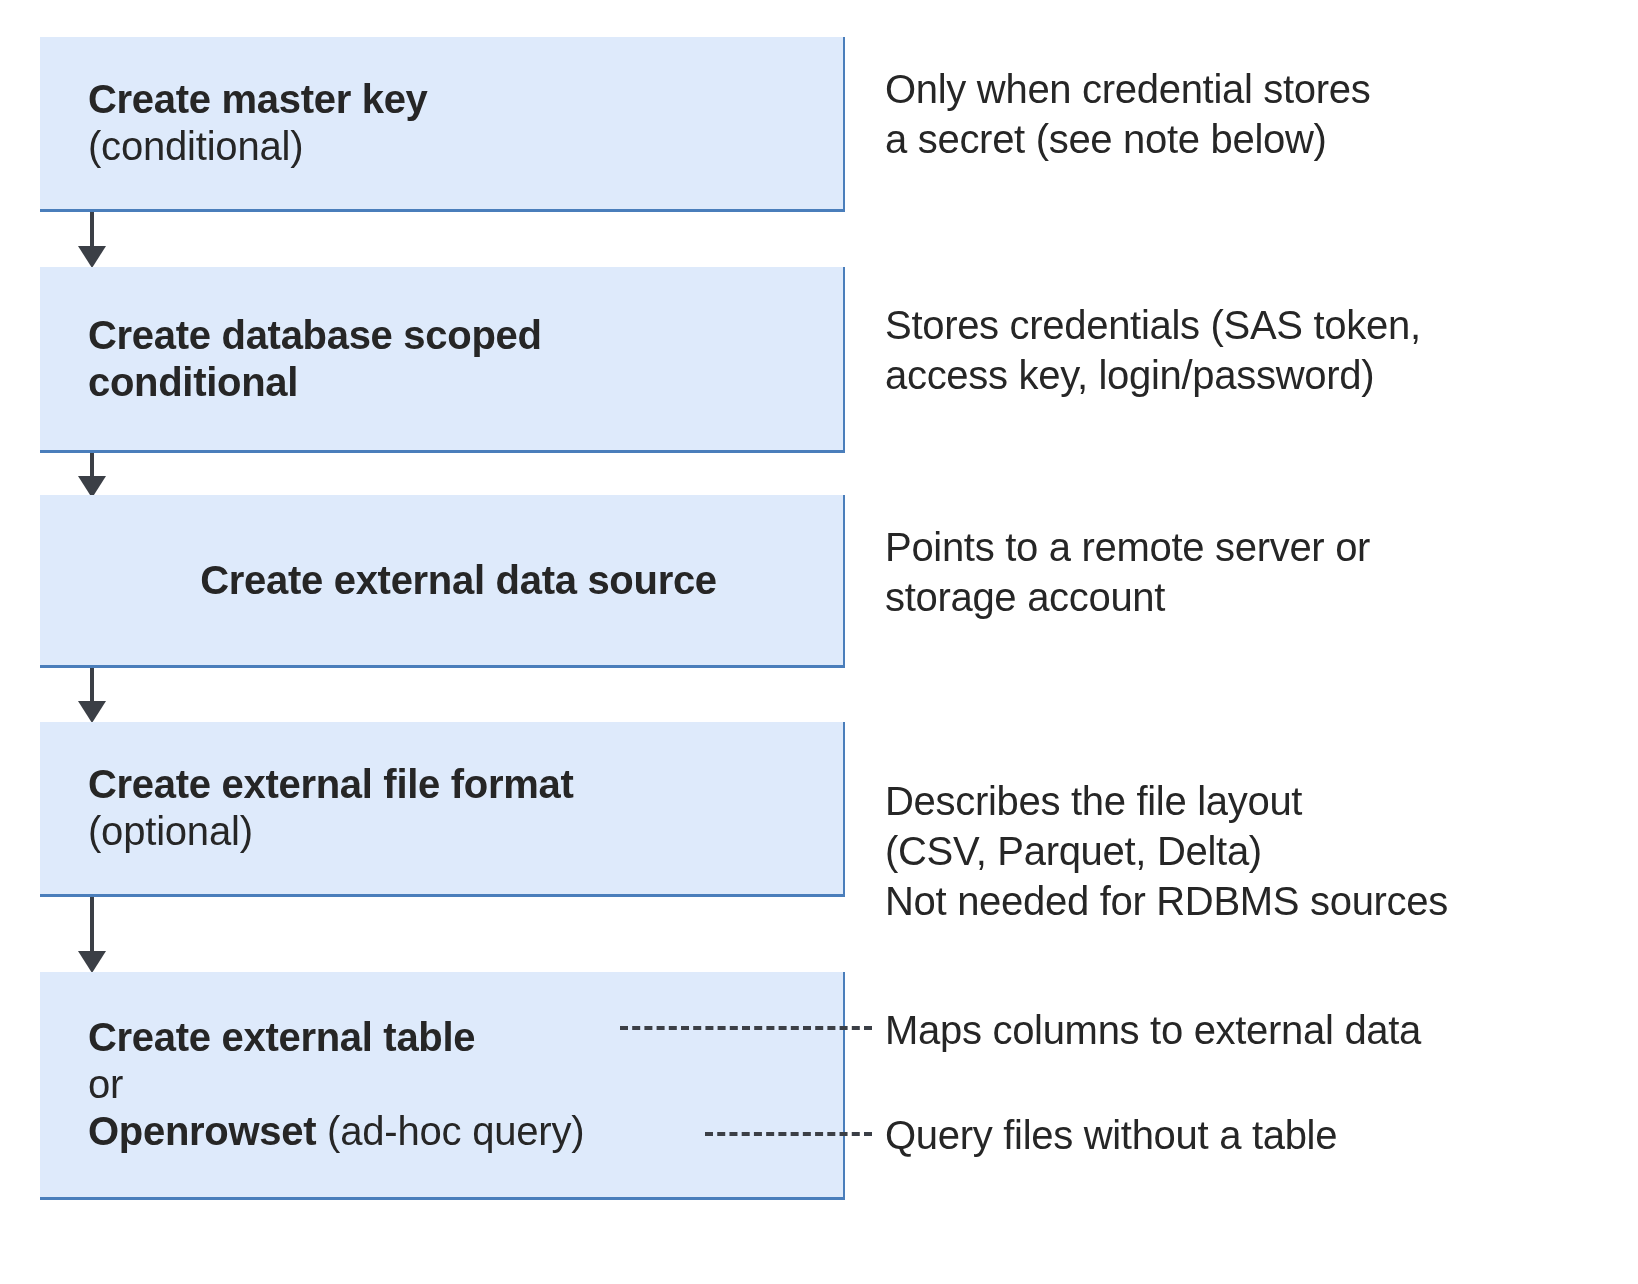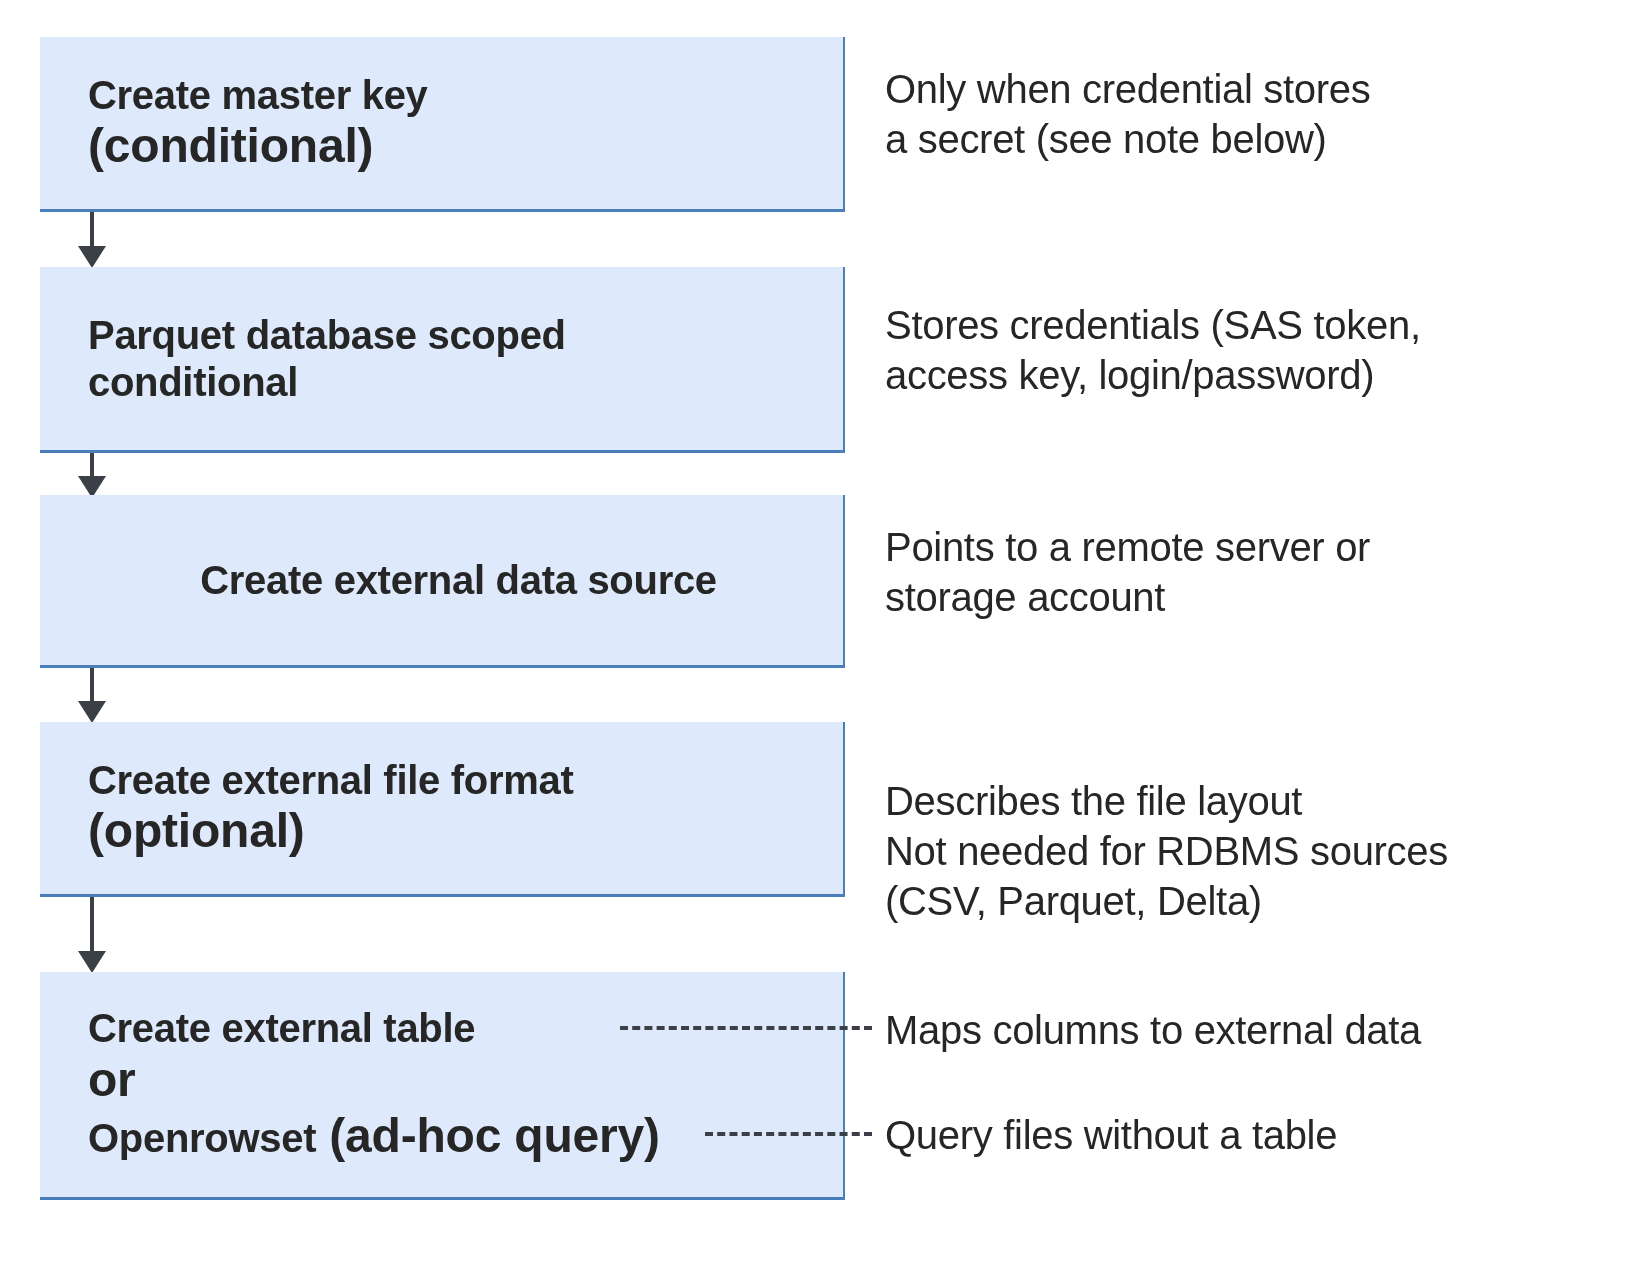--- a/index.html
+++ b/index.html
@@ -43,22 +43,22 @@
   .line {
     line-height: 1.17;
     white-space: nowrap;
   }
   .bold {
     font-weight: bold;
     font-size: 40px;
     letter-spacing: -0.3px;
   }
   .regular {
-    font-weight: bold;
-    font-size: 48px;
+    font-weight: normal;
+    font-size: 40px;
     letter-spacing: -0.2px;
   }
 
   
   #box-master-key      { top: 37px;   height: 175px; }
   #box-scoped-cred     { top: 267px;  height: 186px; }
   #box-data-source     { top: 495px;  height: 173px; text-align: center; }
   #box-file-format     { top: 722px;  height: 175px; }
   #box-external-table  { top: 972px;  height: 228px; }
 
@@ -145,21 +145,21 @@
     <div class="head"></div>
   </div>
 
   <div class="note" id="note-master-key">
     <div>Only when credential stores</div>
     <div>a secret (see note below)</div>
   </div>
 
   <div class="flow-box" id="box-scoped-cred">
     <div class="lines">
-      <div class="line bold">Parquet database scoped</div>
+      <div class="line bold">Create database scoped</div>
       <div class="line bold">conditional</div>
     </div>
   </div>
 
   <div class="arrow" id="arrow-2">
     <div class="shaft"></div>
     <div class="head"></div>
   </div>
 
   <div class="note" id="note-scoped-cred">
@@ -190,22 +190,22 @@
     </div>
   </div>
 
   <div class="arrow" id="arrow-4">
     <div class="shaft"></div>
     <div class="head"></div>
   </div>
 
   <div class="note" id="note-file-format">
     <div>Describes the file layout</div>
+    <div>(CSV, Parquet, Delta)</div>
     <div>Not needed for RDBMS sources</div>
-    <div>(CSV, Parquet, Delta)</div>
   </div>
 
   <div class="flow-box" id="box-external-table">
     <div class="lines">
       <div class="line bold">Create external table</div>
       <div class="line regular">or</div>
       <div class="line"><span class="bold">Openrowset</span><span class="regular"> (ad-hoc query)</span></div>
     </div>
   </div>
 

